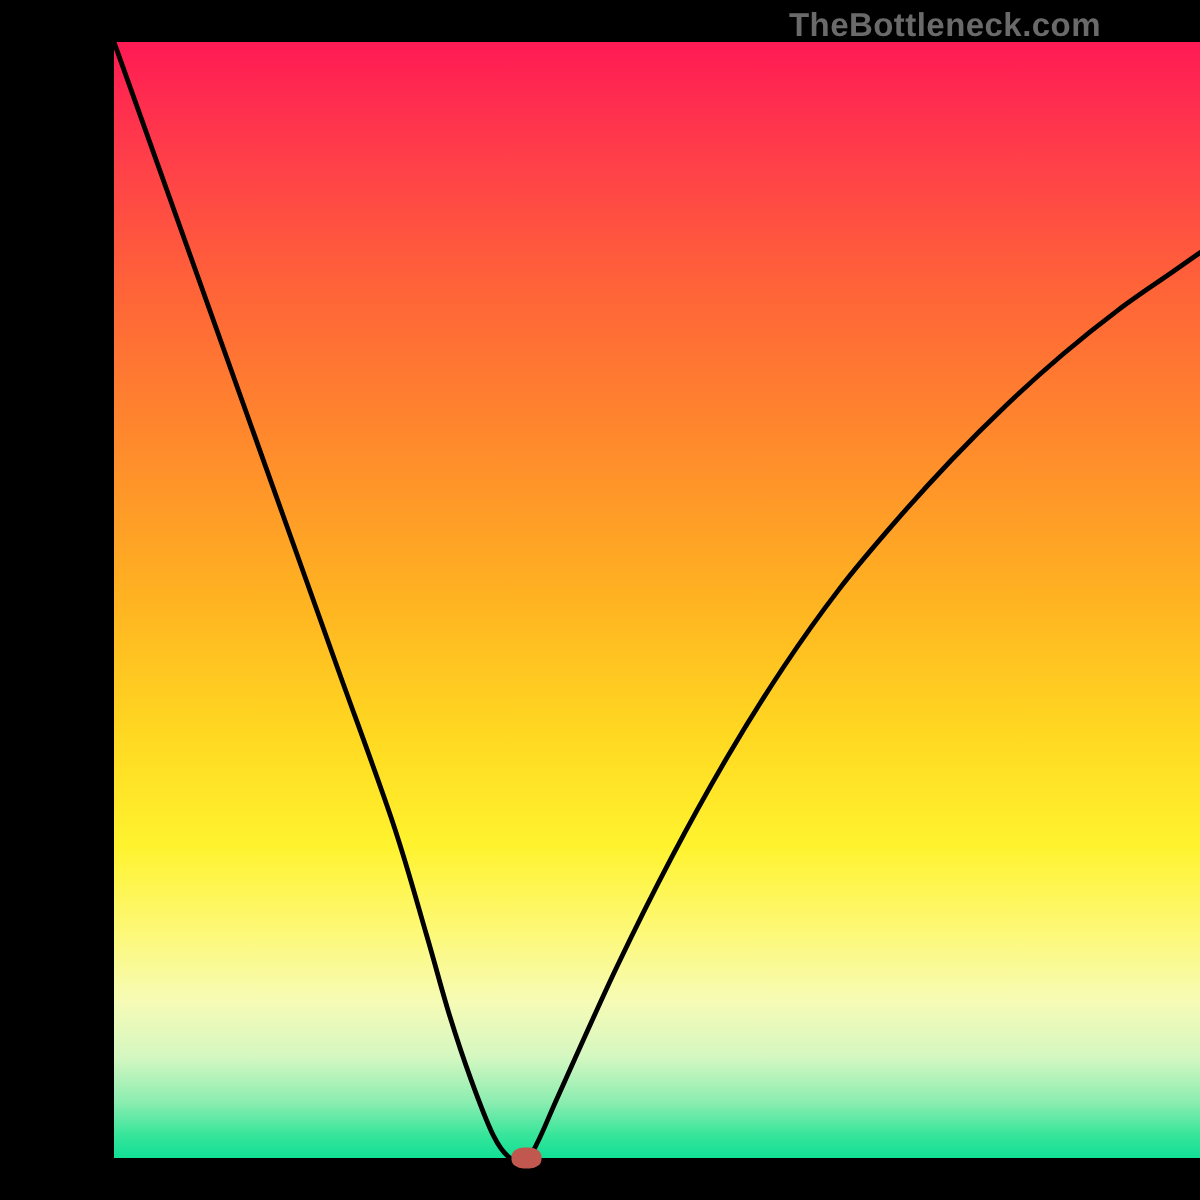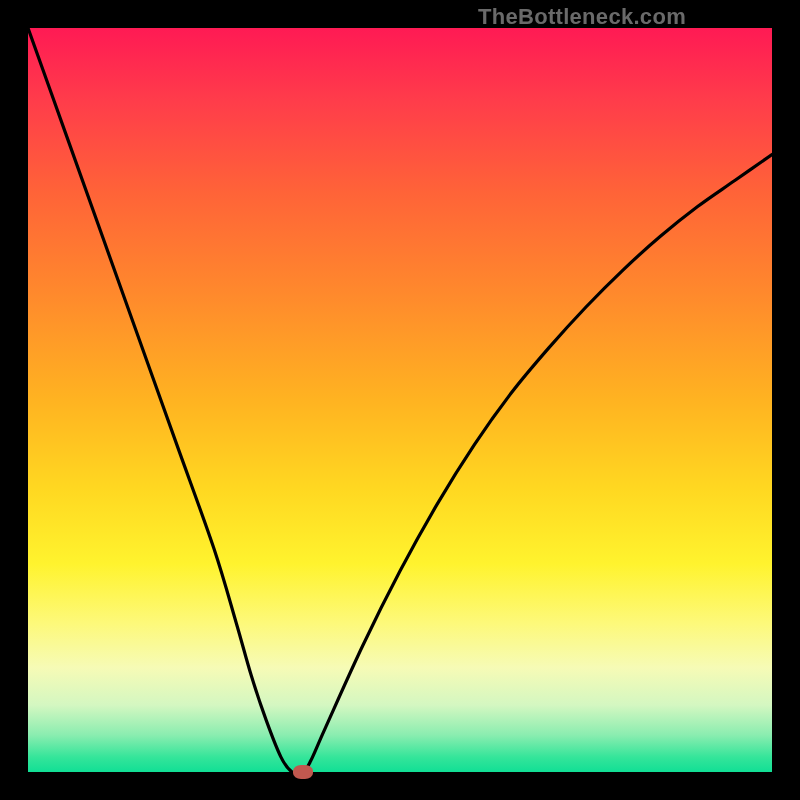--- a/index.html
+++ b/index.html
@@ -9,20 +9,21 @@
     height: 800px;
     background: #000;
     font-family: Arial, Helvetica, sans-serif;
     overflow: hidden;
   }
   .frame {
     position: relative;
     width: 700px;
     height: 800px;
     background: #000;
+    margin-left: 48px;
   }
   .watermark {
     position: absolute;
     top: 4px;
     right: 14px;
     color: #6a6a6a;
     font-size: 22px;
     font-weight: 600;
     letter-spacing: 0.3px;
     user-select: none;

